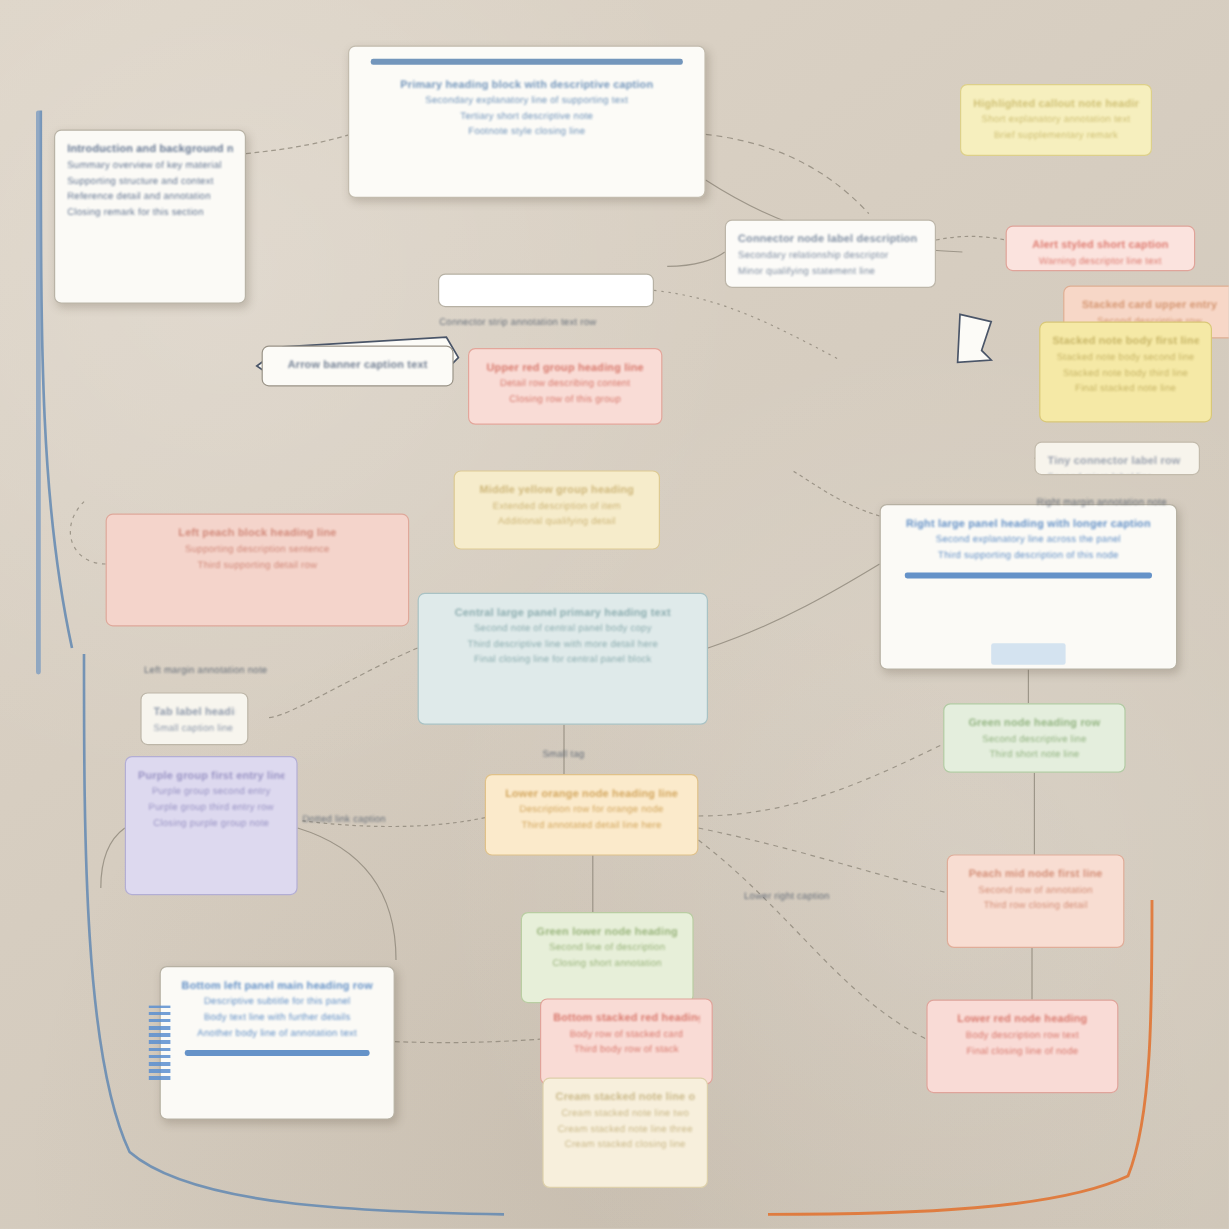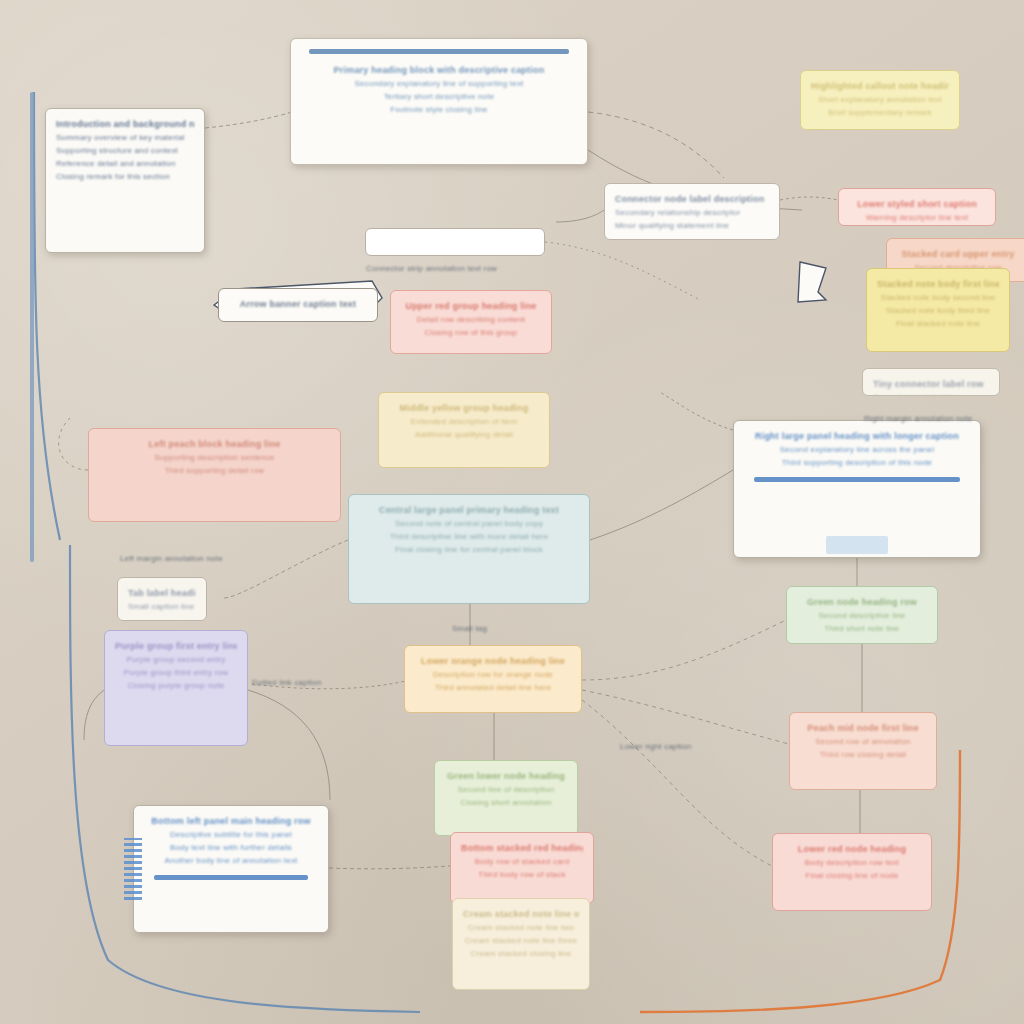--- a/index.html
+++ b/index.html
@@ -127,40 +127,40 @@
         <div class="ftext c big" style="color: rgb(201, 185, 106);">Highlighted callout note heading</div>
         <div class="ftext c" style="color: rgb(201, 185, 106);">Short explanatory annotation text</div>
         <div class="ftext c" style="color: rgb(201, 185, 106);">Brief supplementary remark</div>
       </div>
       <div class="card" style="left: 604px; top: 183px; width: 176px; height: 57px; background: rgb(252, 251, 248); border: 1px solid rgb(189, 182, 169);">
         <div class="ftext l big" style="color: rgb(107, 124, 148);">Connector node label description</div>
         <div class="ftext l" style="color: rgb(107, 124, 148);">Secondary relationship descriptor</div>
         <div class="ftext l" style="color: rgb(107, 124, 148);">Minor qualifying statement line</div>
       </div>
       <div class="card" style="left: 838px; top: 188px; width: 158px; height: 38px; background: rgb(251, 227, 222); border: 1px solid rgb(224, 164, 154);">
-        <div class="ftext c big" style="color: rgb(217, 106, 94);">Lower styled short caption</div>
+        <div class="ftext c big" style="color: rgb(217, 106, 94);">Alert styled short caption</div>
         <div class="ftext c" style="color: rgb(217, 106, 94);">Warning descriptor line text</div>
       </div>
       <div class="card" style="left: 886px; top: 238px; width: 144px; height: 44px; background: rgb(247, 215, 199); border: 1px solid rgb(223, 174, 147);">
         <div class="ftext c big" style="color: rgb(207, 139, 99);">Stacked card upper entry</div>
         <div class="ftext c" style="color: rgb(207, 139, 99);">Second descriptive row</div>
       </div>
       <div class="card" style="left: 866px; top: 268px; width: 144px; height: 84px; background: rgb(245, 233, 166); border: 1px solid rgb(217, 200, 119);">
         <div class="ftext c big" style="color: rgb(192, 173, 93);">Stacked note body first line</div>
         <div class="ftext c" style="color: rgb(192, 173, 93);">Stacked note body second line</div>
         <div class="ftext c" style="color: rgb(192, 173, 93);">Stacked note body third line</div>
         <div class="ftext c" style="color: rgb(192, 173, 93);">Final stacked note line</div>
       </div>
       <div class="card" style="left: 365px; top: 228px; width: 180px; height: 28px; background: rgb(255, 255, 255); border: 1px solid rgb(183, 177, 164);"></div>
       <div class="card" style="left: 390px; top: 290px; width: 162px; height: 64px; background: rgb(249, 220, 214); border: 1px solid rgb(227, 166, 155);">
         <div class="ftext c big" style="color: rgb(210, 105, 92);">Upper red group heading line</div>
         <div class="ftext c" style="color: rgb(210, 105, 92);">Detail row describing content</div>
         <div class="ftext c" style="color: rgb(210, 105, 92);">Closing row of this group</div>
       </div>
-      <div class="card" style="left: 378px; top: 392px; width: 172px; height: 76px; background: rgb(246, 236, 203); border: 1px solid rgb(221, 202, 147);">
+      <div class="card" style="left: 378px; top: 392px; width: 172px; height: 66px; background: rgb(246, 236, 203); border: 1px solid rgb(221, 202, 147);">
         <div class="ftext c big" style="color: rgb(200, 174, 109);">Middle yellow group heading</div>
         <div class="ftext c" style="color: rgb(200, 174, 109);">Extended description of item</div>
         <div class="ftext c" style="color: rgb(200, 174, 109);">Additional qualifying detail</div>
       </div>
       <div class="card" style="left: 348px; top: 494px; width: 242px; height: 110px; background: rgb(223, 234, 234); border: 1px solid rgb(169, 194, 196);">
         <div class="ftext c big" style="color: rgb(127, 163, 166);">Central large panel primary heading text</div>
         <div class="ftext c" style="color: rgb(127, 163, 166);">Second note of central panel body copy</div>
         <div class="ftext c" style="color: rgb(127, 163, 166);">Third descriptive line with more detail here</div>
         <div class="ftext c" style="color: rgb(127, 163, 166);">Final closing line for central panel block</div>
       </div>

